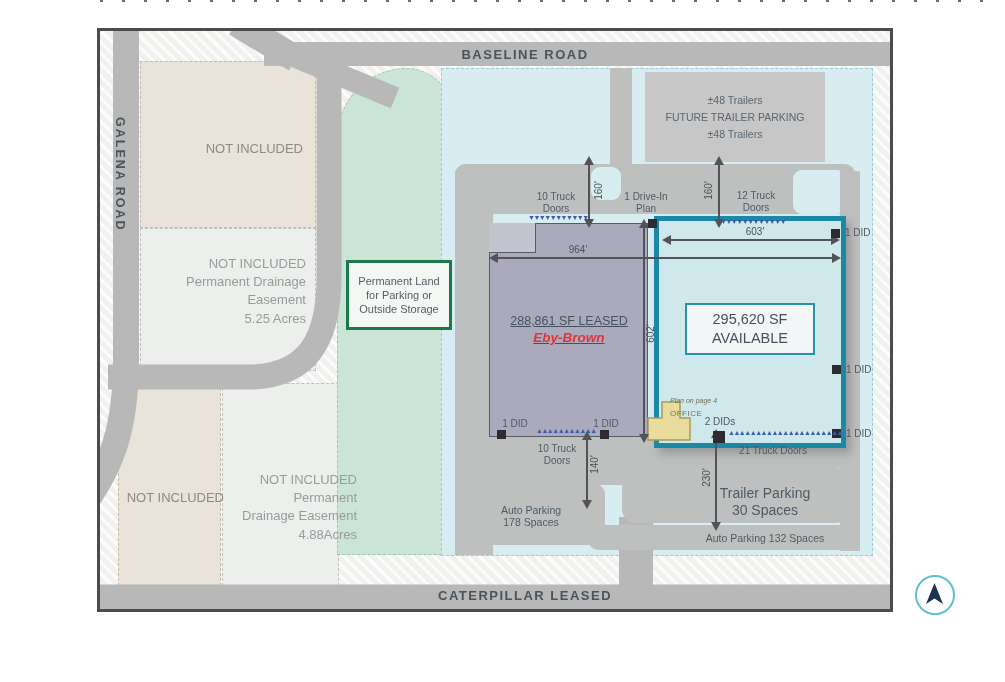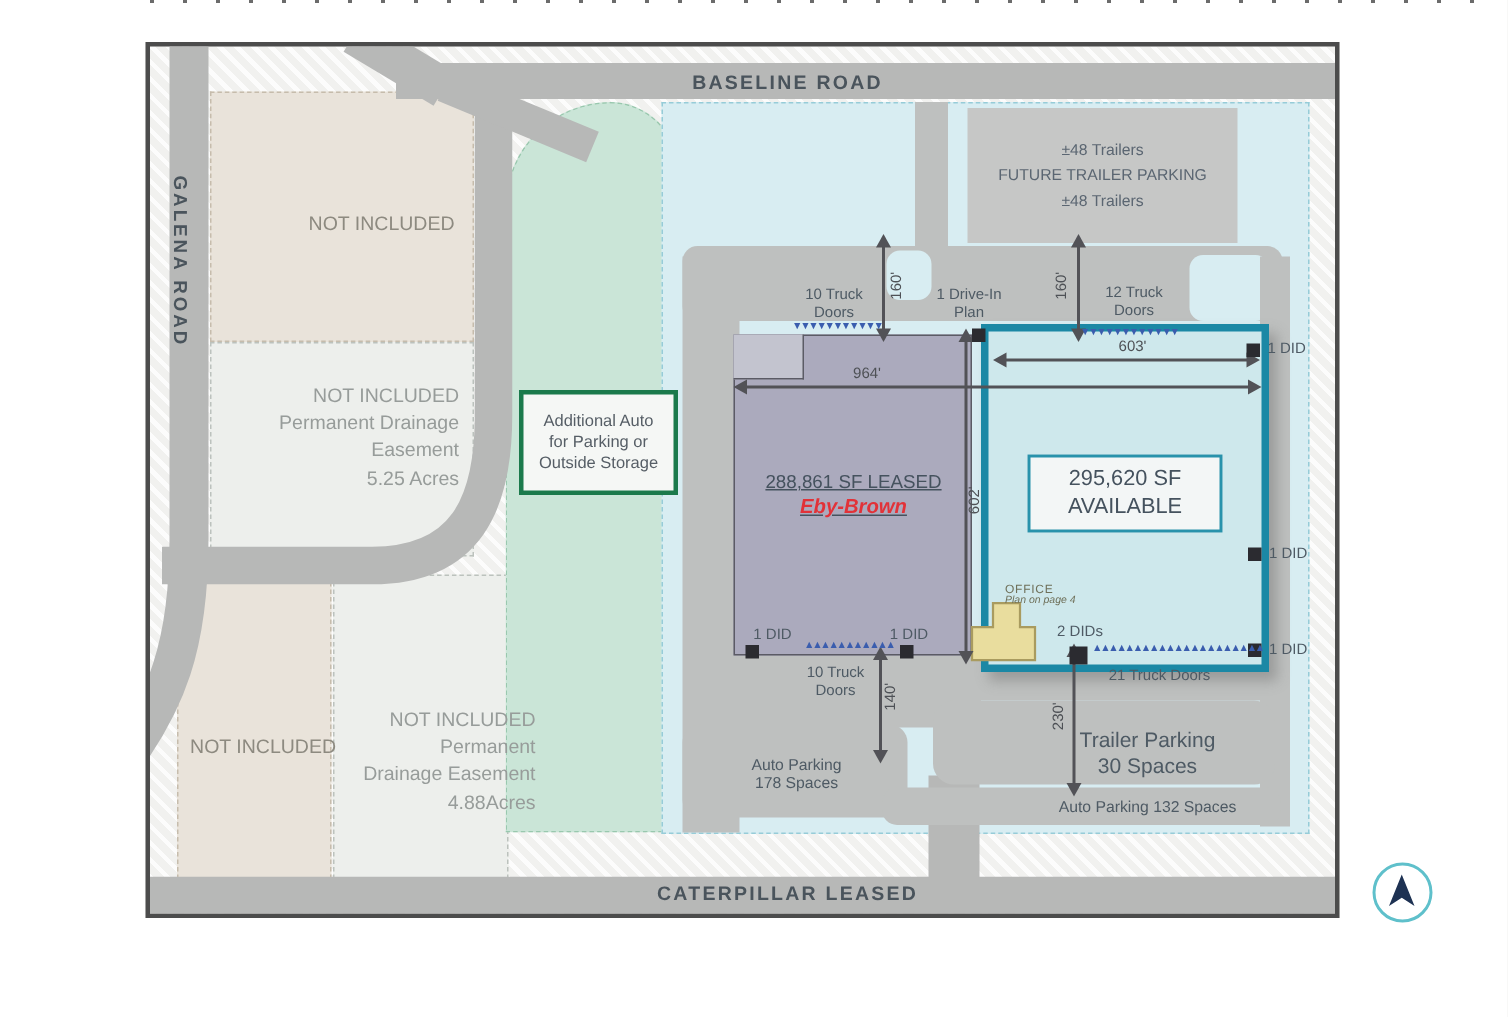--- a/index.html
+++ b/index.html
@@ -37,21 +37,21 @@
   .leased{position:absolute;left:389px;top:192px;width:159px;height:214px;background:#abaabd;border:1.5px solid #5b5b65;box-sizing:border-box;}
   .notch{position:absolute;left:389px;top:192px;width:47px;height:30px;background:#c3c4cf;border-right:1.5px solid #5b5b65;border-bottom:1.5px solid #5b5b65;box-sizing:border-box;}
   .teal-bldg{position:absolute;left:554px;top:185px;width:192px;height:232px;background:#cee8ec;border:5px solid #1b88a5;box-sizing:border-box;box-shadow:5px 6px 8px rgba(100,100,100,.4);}
   .avail-box{position:absolute;left:585px;top:272px;width:130px;height:52px;background:#f3f6f6;border:2.5px solid #2892ab;box-sizing:border-box;display:flex;flex-direction:column;justify-content:center;color:#45525e;font-size:14.5px;line-height:1.3;text-align:center;}
   .green-box{position:absolute;left:246px;top:229px;width:106px;height:70px;background:#f5f7f5;border:3px solid #1b7a4c;box-sizing:border-box;display:flex;flex-direction:column;justify-content:center;color:#565e66;font-size:11px;line-height:1.3;text-align:center;}
   .future-box{position:absolute;left:545px;top:41px;width:180px;height:90px;background:#c6c7c6;display:flex;flex-direction:column;justify-content:center;gap:5px;color:#5b6672;font-size:10.5px;text-align:center;}
   .sq{position:absolute;width:9px;height:9px;background:#2b2b30;}
   .doors{position:absolute;color:#3a5dae;font-size:7px;letter-spacing:-1.5px;line-height:1;white-space:nowrap;}
   .leased-txt{position:absolute;left:398px;top:283px;width:142px;text-align:center;color:#45525e;font-size:12.5px;text-decoration:underline;}
   .tenant{color:#e23238;font-weight:bold;font-style:italic;font-size:13.5px;margin-top:2px;}
-  .office-lbl{position:absolute;left:570px;top:357px;color:#6f705a;font-size:8px;letter-spacing:.5px;}
+  .office-lbl{position:absolute;left:570px;top:378px;color:#6f705a;font-size:8px;letter-spacing:.5px;}
   .office-note{position:absolute;left:570px;top:366px;color:#6f705a;font-size:7px;font-style:italic;}
   .galena{position:absolute;left:13px;top:86px;height:140px;writing-mode:vertical-rl;color:#4a545c;font-weight:bold;font-size:12.5px;letter-spacing:2px;white-space:nowrap;}
   .north{position:absolute;left:915px;top:575px;width:40px;height:40px;border:2.5px solid #5fc0cb;border-radius:50%;background:#fff;box-sizing:border-box;}
   .marks{position:absolute;left:100px;top:0;width:898px;height:2px;background:repeating-linear-gradient(90deg,#3a3a3a 0 3px,transparent 3px 22px);opacity:.75;}
 </style>
 </head>
 <body>
 
 <div class="marks"></div>
 
@@ -105,21 +105,21 @@
     <span>AVAILABLE</span>
   </div>
 
   <svg class="abs" style="left:546px;top:366px;" width="46" height="46" viewBox="0 0 46 46">
     <polygon points="16,5 34,5 34,21 44,21 44,43 2,43 2,21 16,21" fill="#e9dd9e" stroke="#a99b5f" stroke-width="1.5"></polygon>
   </svg>
   <div class="office-lbl">OFFICE</div>
   <div class="office-note">Plan on page 4</div>
 
   <div class="green-box">
-    <span>Additional Auto</span>
+    <span>Permanent Land</span>
     <span>for Parking or</span>
     <span>Outside Storage</span>
   </div>
 
   <div class="dim-h" style="left:397px;top:226px;width:336px;"></div>
   <div class="dim-lbl" style="left:448px;top:213px;width:60px;">964'</div>
   <div class="dim-h" style="left:570px;top:208px;width:162px;"></div>
   <div class="dim-lbl" style="left:625px;top:195px;width:60px;">603'</div>
   <div class="dim-v" style="left:543px;top:196px;height:208px;"></div>
   <div class="dim-lbl rot" style="left:535px;top:297px;width:30px;">602'</div>

